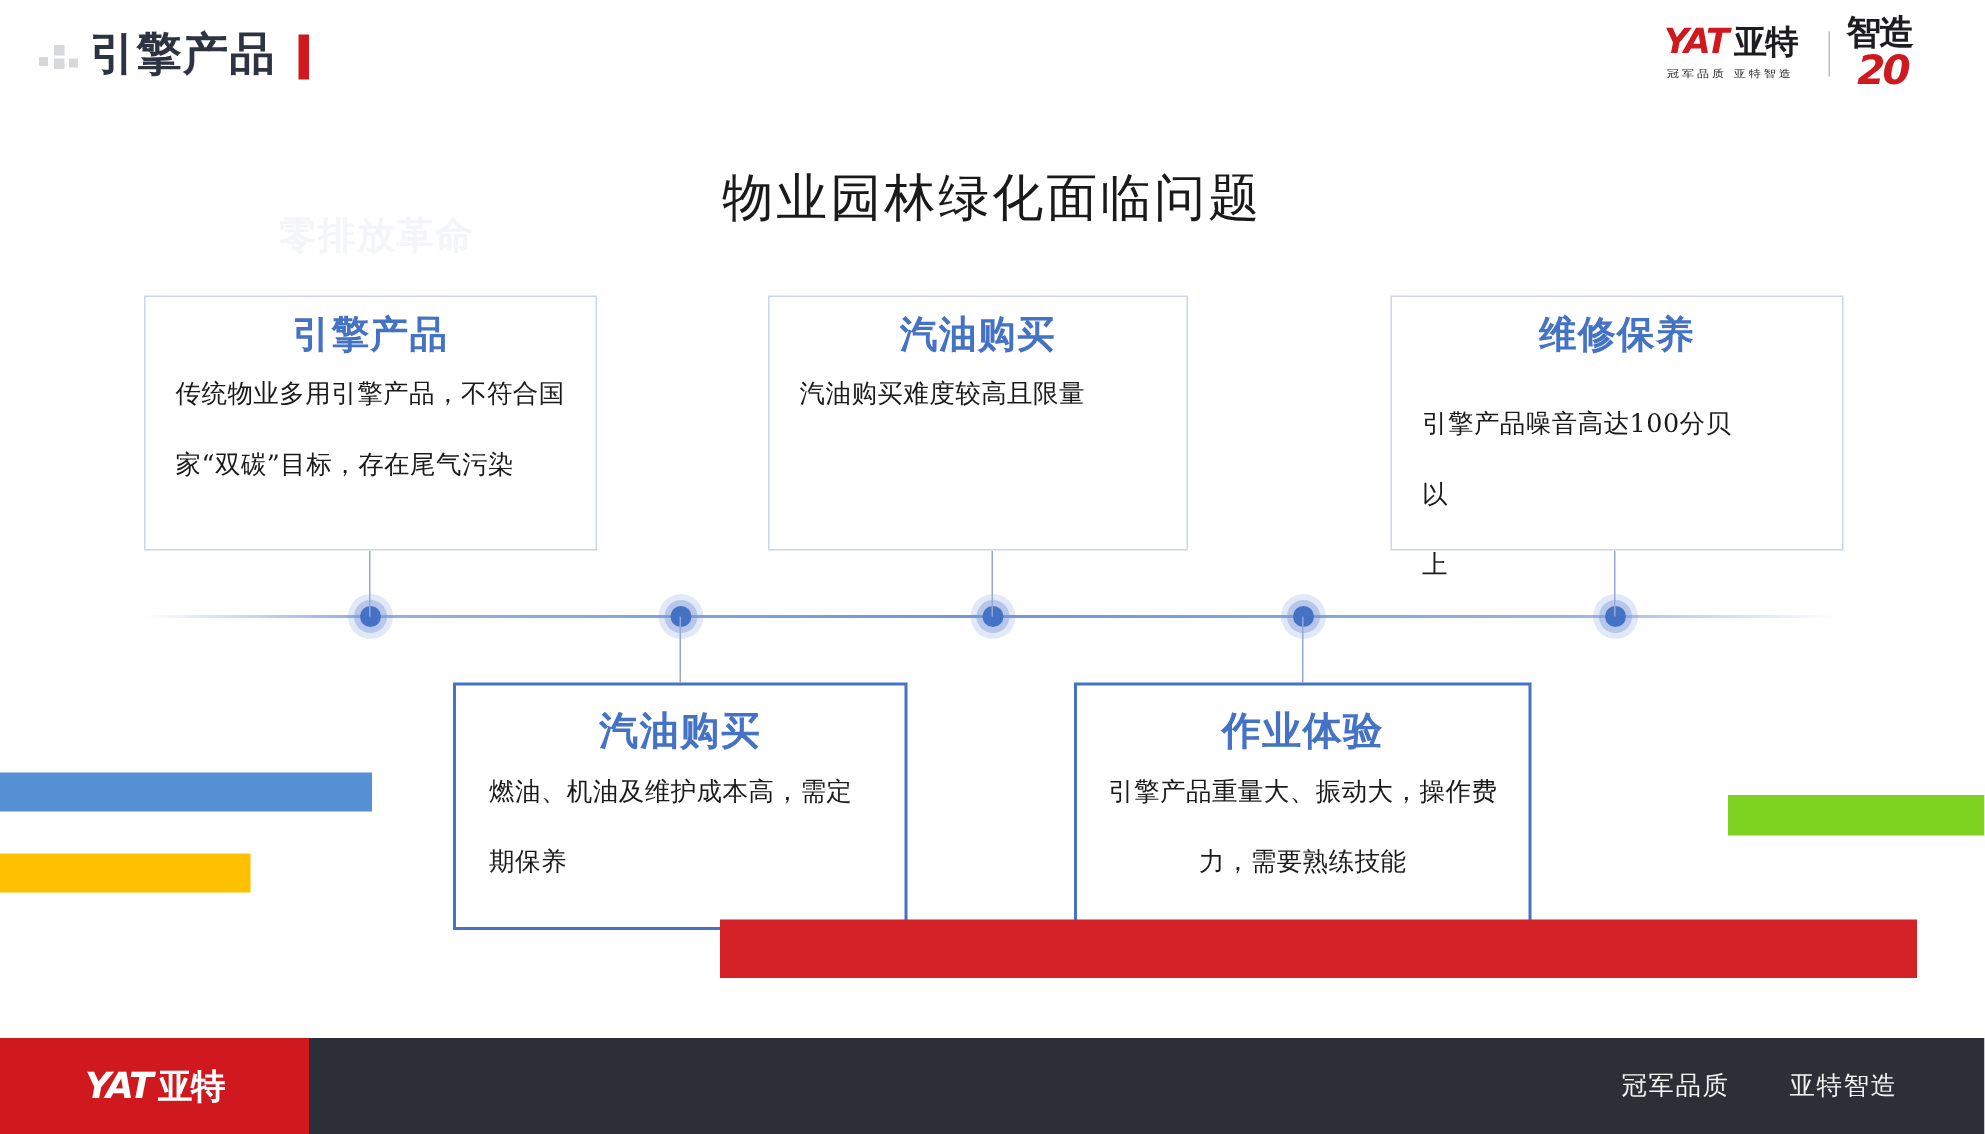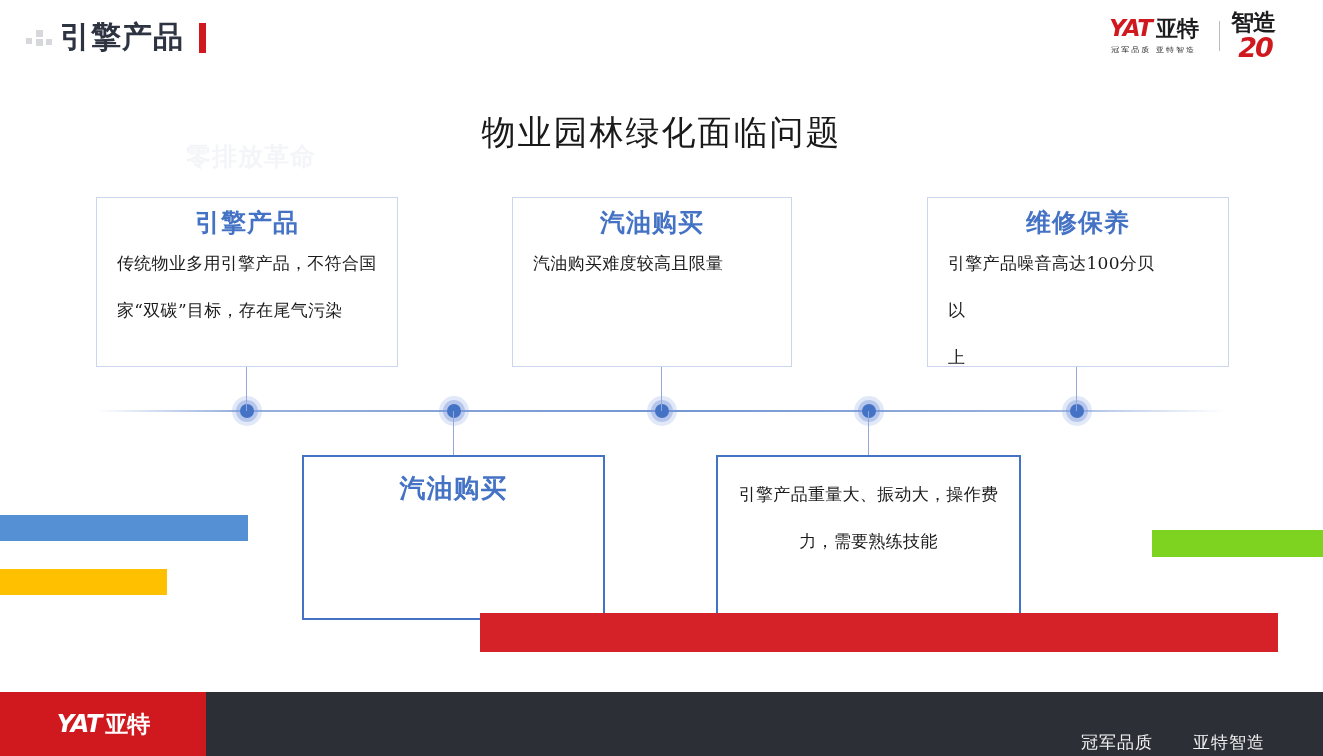--- a/index.html
+++ b/index.html
@@ -283,21 +283,21 @@
     color: #ffffff;
     margin-left: 4px;
     letter-spacing: -1px;
   }
   .footer-tags {
     position: absolute;
     right: 58px;
     top: 0;
     height: 62px;
     display: flex;
-    align-items: flex-end;
+    align-items: center;
     gap: 40px;
   }
   .footer-tag {
     font-family: "DejaVu Sans", "Liberation Sans", sans-serif;
     font-size: 17px;
     color: #f2f2f2;
     letter-spacing: 1px;
     white-space: nowrap;
   }
 </style>
@@ -353,30 +353,32 @@
     <div class="card-body left">传统物业多用引擎产品，不符合国家“双碳”目标，存在尾气污染</div>
   </div>
 
   <div class="card top" style="left:512px; top:197px; width:280px; height:170px; padding:8px 20px 0 20px;">
     <div class="card-title">汽油购买</div>
     <div class="card-body left">汽油购买难度较高且限量</div>
   </div>
 
   <div class="card top" style="left:927px; top:197px; width:302px; height:170px; padding:8px 20px 0 20px;">
     <div class="card-title">维修保养</div>
-    <div class="card-body left" style="white-space:pre-line;">引擎产品噪音高达100分贝
+    <div class="card-body left" style="white-space:pre-line;margin-top:20px;">引擎产品噪音高达100分贝
 以
 上</div>
   </div>
 
   <div class="card bottom" style="left:302px; top:455px; width:303px; height:165px; padding:14px 22px 0 22px;">
     <div class="card-title">汽油购买</div>
+    <div class="card-body left">燃油、机油及维护成本高，需定期保养</div>
   </div>
 
   <div class="card bottom" style="left:716px; top:455px; width:305px; height:165px; padding:14px 20px 0 20px;">
+    <div class="card-title">作业体验</div>
     <div class="card-body ctr">引擎产品重量大、振动大，操作费力，需要熟练技能</div>
   </div>
 
   <div class="bar bar-blue" style="background:#5490d3;"></div>
   <div class="bar bar-yellow" style="background:#ffc000;"></div>
   <div class="bar bar-green" style="background:#7ed321;"></div>
   <div class="bar bar-red" style="background:#d52128;"></div>
 
   <div class="footer">
     <div class="footer-red">

